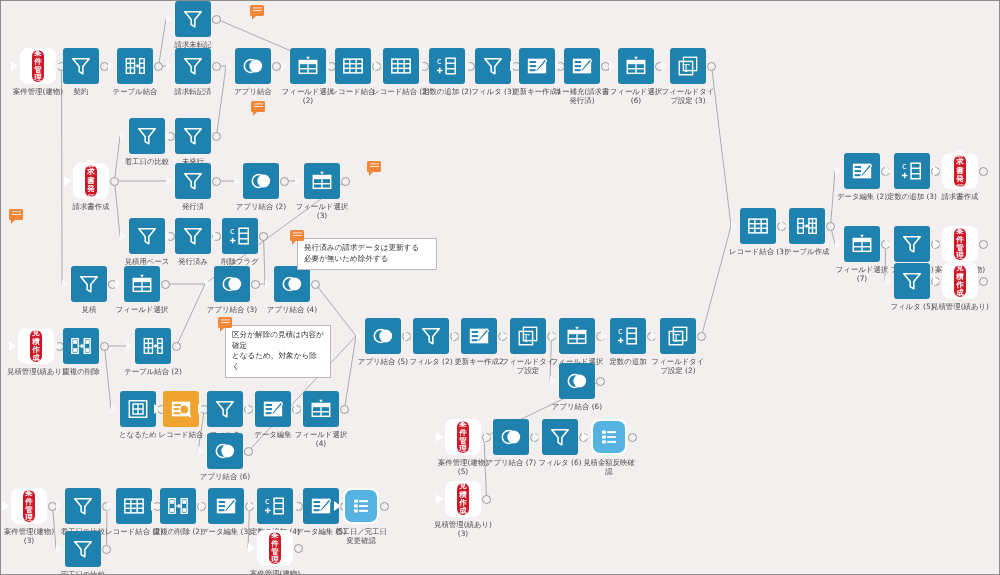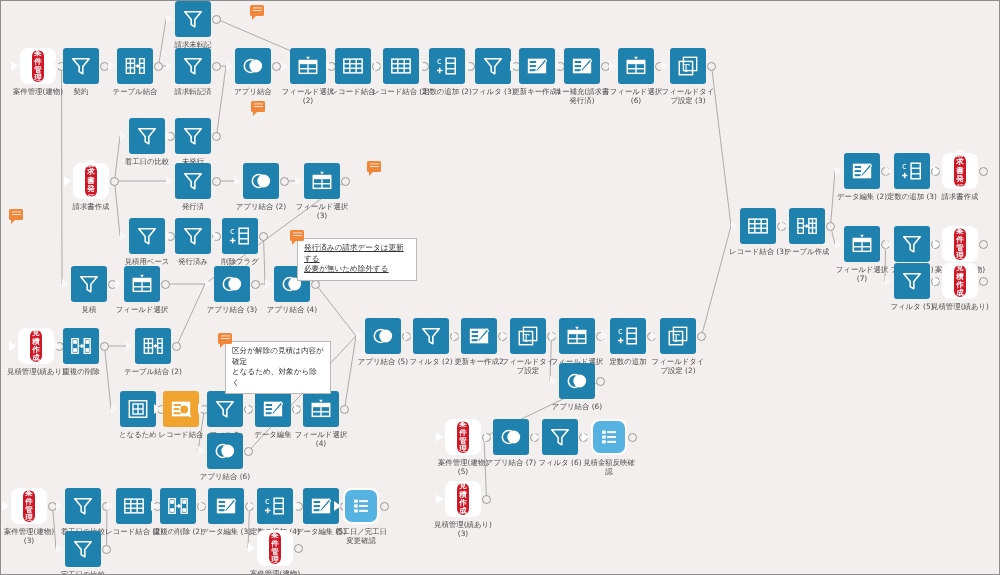--- a/index.html
+++ b/index.html
@@ -1090,18 +1090,18 @@
         <i></i>
       </div>
       <div class="comment" style="left: 366px; top: 160px;">
         <i></i>
       </div>
       <div class="comment" style="left: 8px; top: 208px;">
         <i></i>
       </div>
     </div>
   <div id="tooltips-layer">
-      <div class="tooltip" style="left: 296px; top: 237px; width: 120px; text-decoration: underline;"><div class="tag"><i></i></div><span>発行済みの請求データは更新する
+      <div class="tooltip" style="left: 296px; top: 237px; width: 140px;"><div class="tag"><i></i></div><span>発行済みの請求データは更新する
 必要が無いため除外する</span></div>
-      <div class="tooltip" style="left: 224px; top: 340px; width: 106px;"><div class="tag"><i></i></div><span>区分が解除の見積は内容が確定
+      <div class="tooltip" style="left: 224px; top: 324px; width: 106px;"><div class="tag"><i></i></div><span>区分が解除の見積は内容が確定
 となるため、対象から除く</span></div>
     </div>
 </div>
 
 </body></html>

